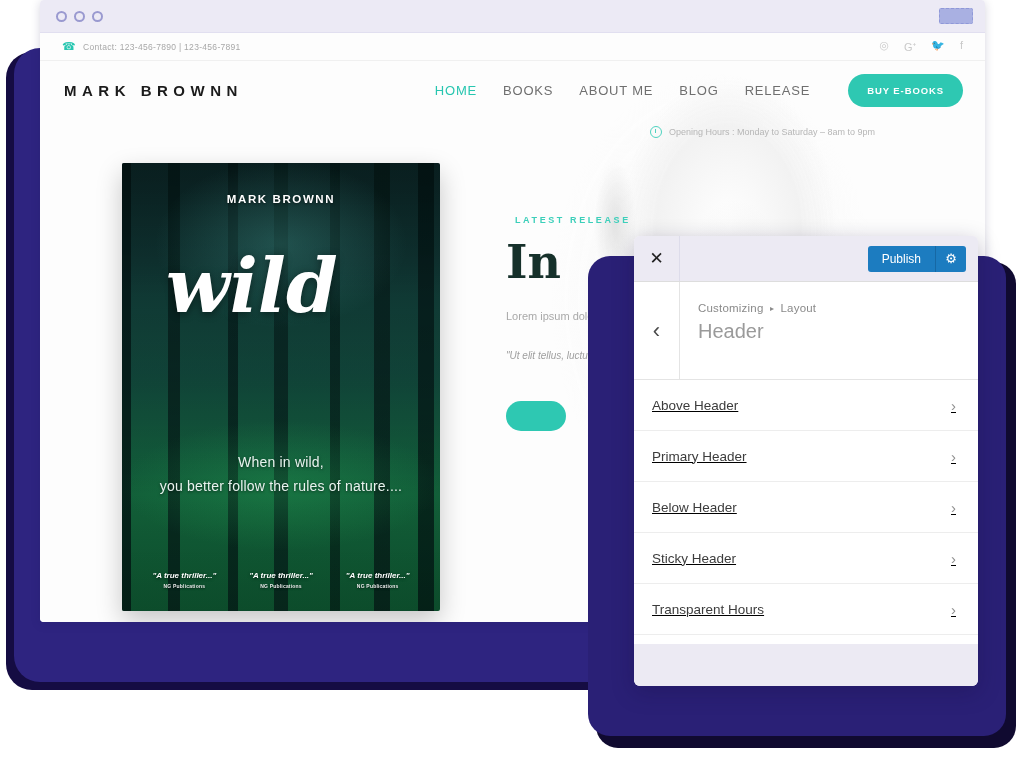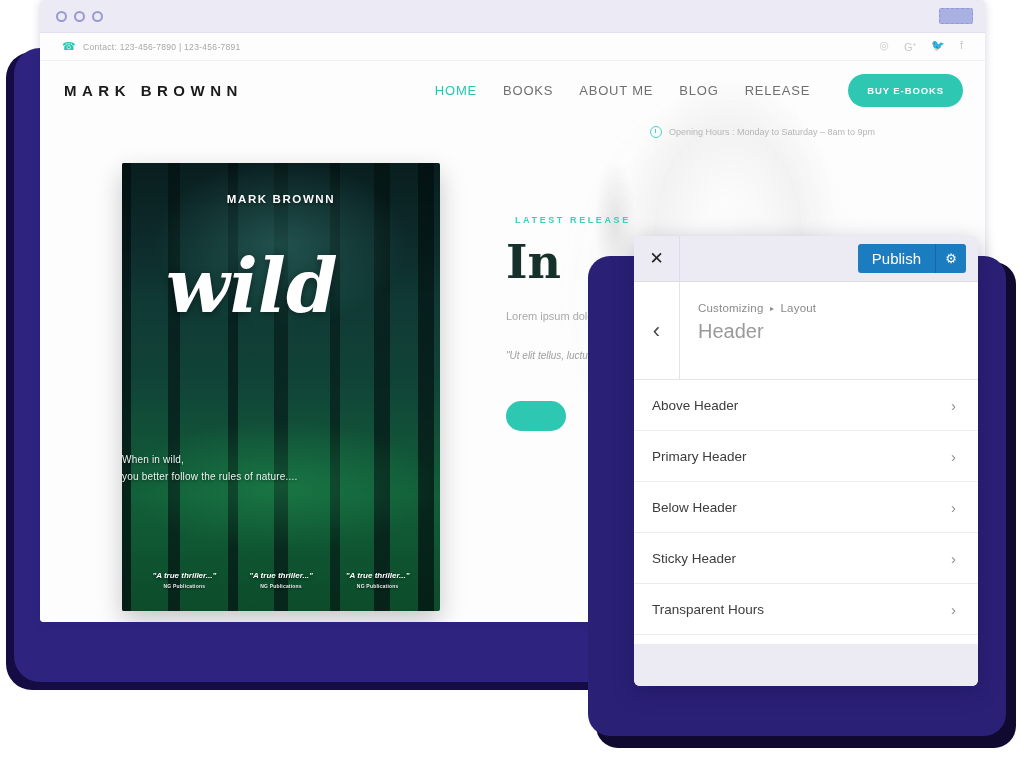--- a/index.html
+++ b/index.html
@@ -137,22 +137,22 @@
     text-shadow: 0 1px 3px rgba(0,0,0,.5);
   }
   .book-title {
     position: absolute; top: 92px; left: 0; right: 0; color: #fff;
     font-family: "DejaVu Serif", serif; font-style: italic; font-weight: 700;
     text-shadow: 0 2px 8px rgba(0,0,0,.45); line-height: 1;
   }
   .book-title .t1 { display: block; font-size: 34px; padding-left: 28px; }
   .book-title .t2 { display: block; font-size: 74px; padding-left: 44px; margin-top: -6px; }
   .book-tag {
-    position: absolute; top: 288px; left: 0; right: 0; text-align: left;
-    color: #e9f3ef; font-size: 10px; line-height: 1.7; letter-spacing: .2px;
+    position: absolute; top: 288px; left: 0; right: 0; text-align: center;
+    color: #e9f3ef; font-size: 14px; line-height: 1.7; letter-spacing: .2px;
     text-shadow: 0 1px 3px rgba(0,0,0,.55);
   }
   .book-quotes {
     position: absolute; bottom: 22px; left: 14px; right: 14px;
     display: flex; justify-content: space-between;
   }
   .quote { text-align: center; flex: 1; }
   .quote .q {
     color: #ffffff; font-size: 8px; font-weight: 700; font-style: italic;
     text-shadow: 0 1px 3px rgba(0,0,0,.6);
@@ -206,41 +206,41 @@
   .panel-close {
     width: 46px; display: flex; align-items: center; justify-content: center;
     border-right: 1px solid #dddcea; font-size: 17px; color: #222; background: #eceaf3;
   }
   .panel-top-right {
     flex: 1; display: flex; align-items: center; justify-content: flex-end;
     padding-right: 12px; background: #eceaf3;
   }
   .publish-group { display: flex; border-radius: 3px; overflow: hidden; }
   .publish-btn {
-    background: #1c7cc0; color: #fff; font-size: 15px; font-weight: 400;
+    background: #1c7cc0; color: #fff; font-size: 12px; font-weight: 400;
     padding: 6px 14px; border: 0; border-right: 1px solid #1668a4;
   }
   .gear-btn {
     background: #1c7cc0; color: #fff; border: 0; width: 30px;
     display: flex; align-items: center; justify-content: center; font-size: 13px;
   }
   .panel-head {
     height: 98px; display: flex; align-items: stretch; border-bottom: 1px solid #e4e4e4;
     background: #fff;
   }
   .panel-back {
     width: 46px; display: flex; align-items: center; justify-content: center;
     border-right: 1px solid #e4e4e4; color: #4a4a4a; font-size: 22px; font-weight: 300;
   }
   .panel-head-text { padding: 20px 0 0 18px; }
   .crumb { font-size: 11.5px; color: #8a8a8a; letter-spacing: .2px; }
   .crumb .sep { font-size: 8px; vertical-align: middle; margin: 0 3px; }
   .panel-title { font-size: 20px; color: #9a9a9a; font-weight: 400; margin-top: 6px; }
 
-  .panel-list { flex: 1; background: #fff; }
+  .panel-list { flex: 1; background: #fff; text-decoration: underline; }
   .panel-item {
     height: 51px; display: flex; align-items: center; justify-content: space-between;
     padding: 0 22px 0 18px; border-bottom: 1px solid #ededed;
     font-size: 13.5px; color: #3c3c3c;
   }
   .panel-item .chev { color: #8f8f8f; font-size: 15px; font-weight: 300; }
   .panel-foot { height: 42px; background: #eceaf3; }
 </style>
 </head>
 <body>

